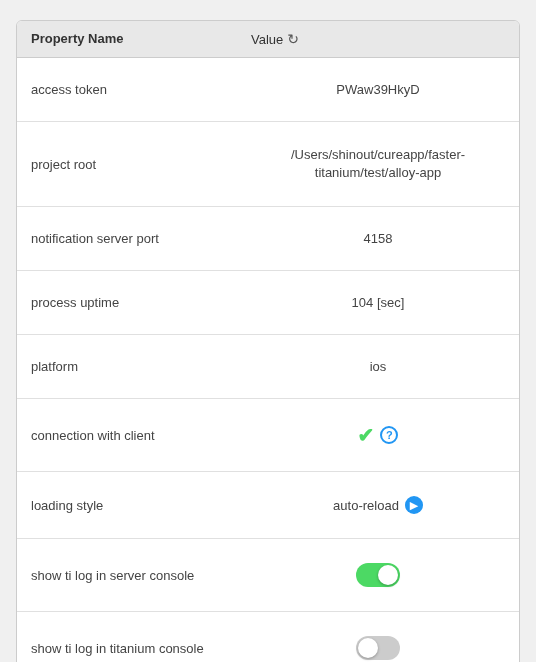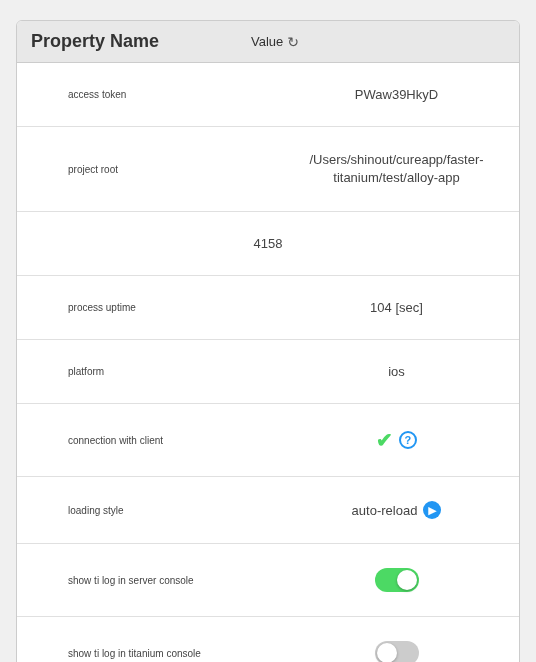--- a/index.html
+++ b/index.html
@@ -24,21 +24,21 @@
     }
     .table-header {
       display: flex;
       background: #e8e8e8;
       border-bottom: 1px solid #ccc;
     }
     .col-name {
       flex: 0 0 220px;
       padding: 10px 14px;
       font-weight: bold;
-      font-size: 18px;
+      font-size: 13px;
     }
     .col-value {
       flex: 1;
       padding: 10px 14px;
       font-weight: normal;
       font-size: 13px;
       display: flex;
       align-items: center;
       gap: 4px;
     }
@@ -55,22 +55,21 @@
       border-bottom: 1px solid #e0e0e0;
       align-items: center;
     }
     .table-row:last-child {
       border-bottom: none;
     }
     .row-name {
       flex: 0 0 220px;
       padding: 24px 14px;
       color: #444;
-      font-size: 10px;
-      margin-left: 37px;
+      font-size: 13px;
     }
     .row-value {
       flex: 1;
       padding: 24px 14px;
       color: #444;
       font-size: 13px;
       text-align: center;
       display: flex;
       align-items: center;
       justify-content: center;
@@ -169,20 +168,21 @@
     <div class="row-name">access token</div>
     <div class="row-value">PWaw39HkyD</div>
   </div>
 
   <div class="table-row">
     <div class="row-name">project root</div>
     <div class="row-value" style="text-align:center; line-height:1.4;">/Users/shinout/cureapp/faster-titanium/test/alloy-app</div>
   </div>
 
   <div class="table-row">
+    <div class="row-name">notification server port</div>
     <div class="row-value">4158</div>
   </div>
 
   <div class="table-row">
     <div class="row-name">process uptime</div>
     <div class="row-value">104 [sec]</div>
   </div>
 
   <div class="table-row">
     <div class="row-name">platform</div>

